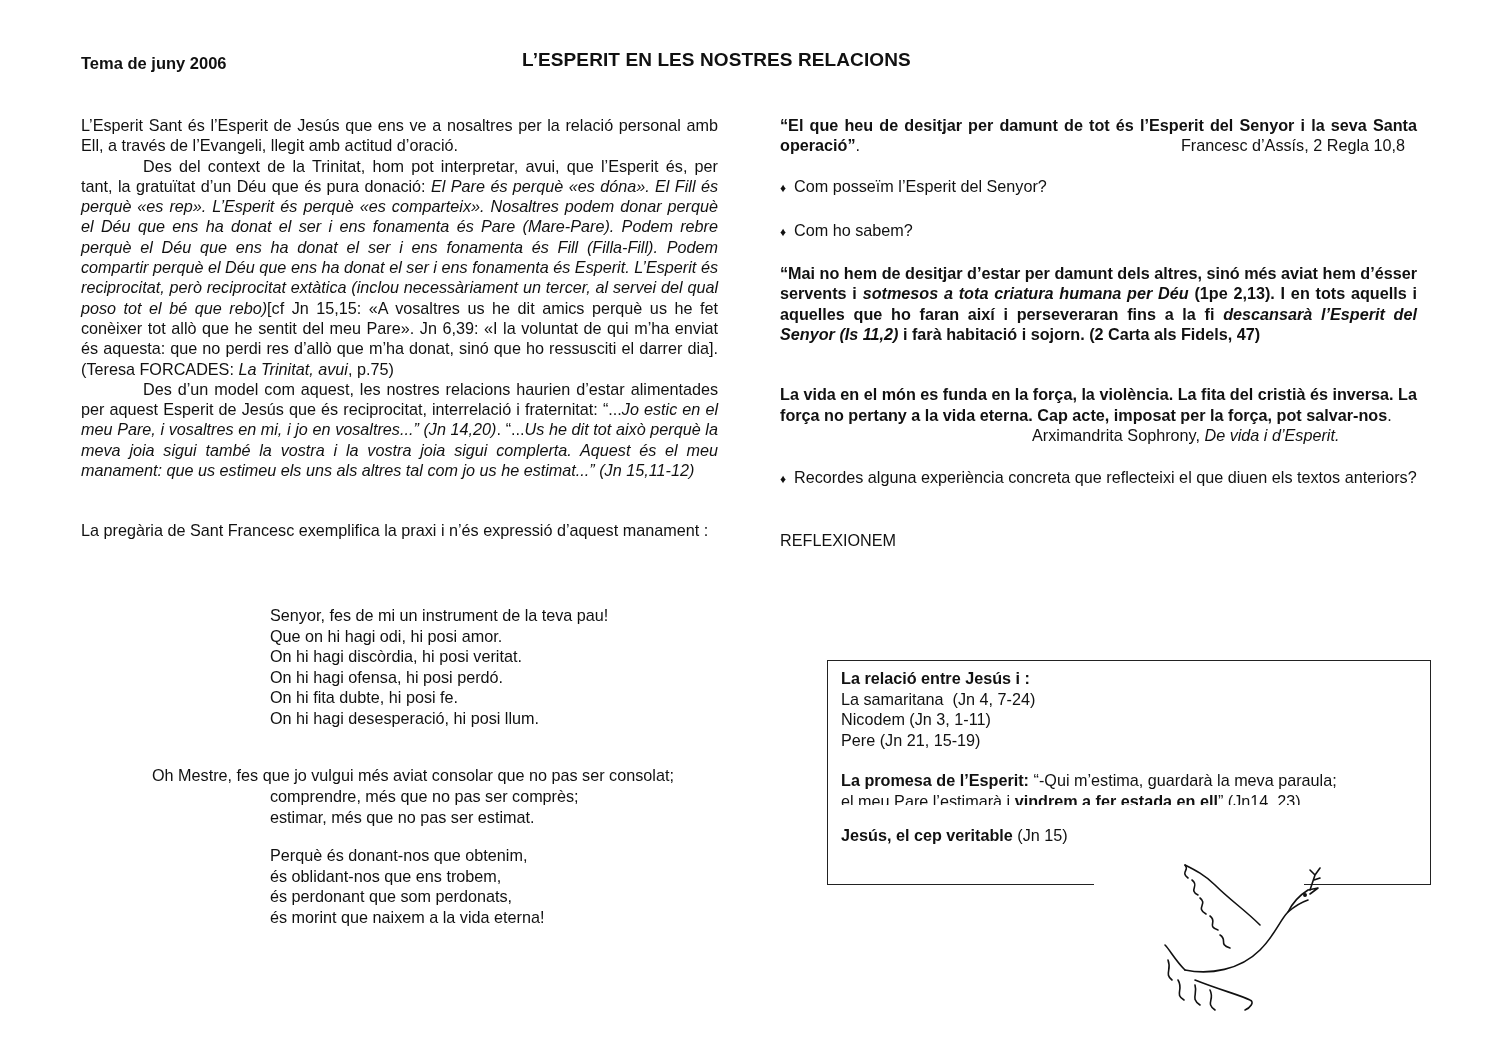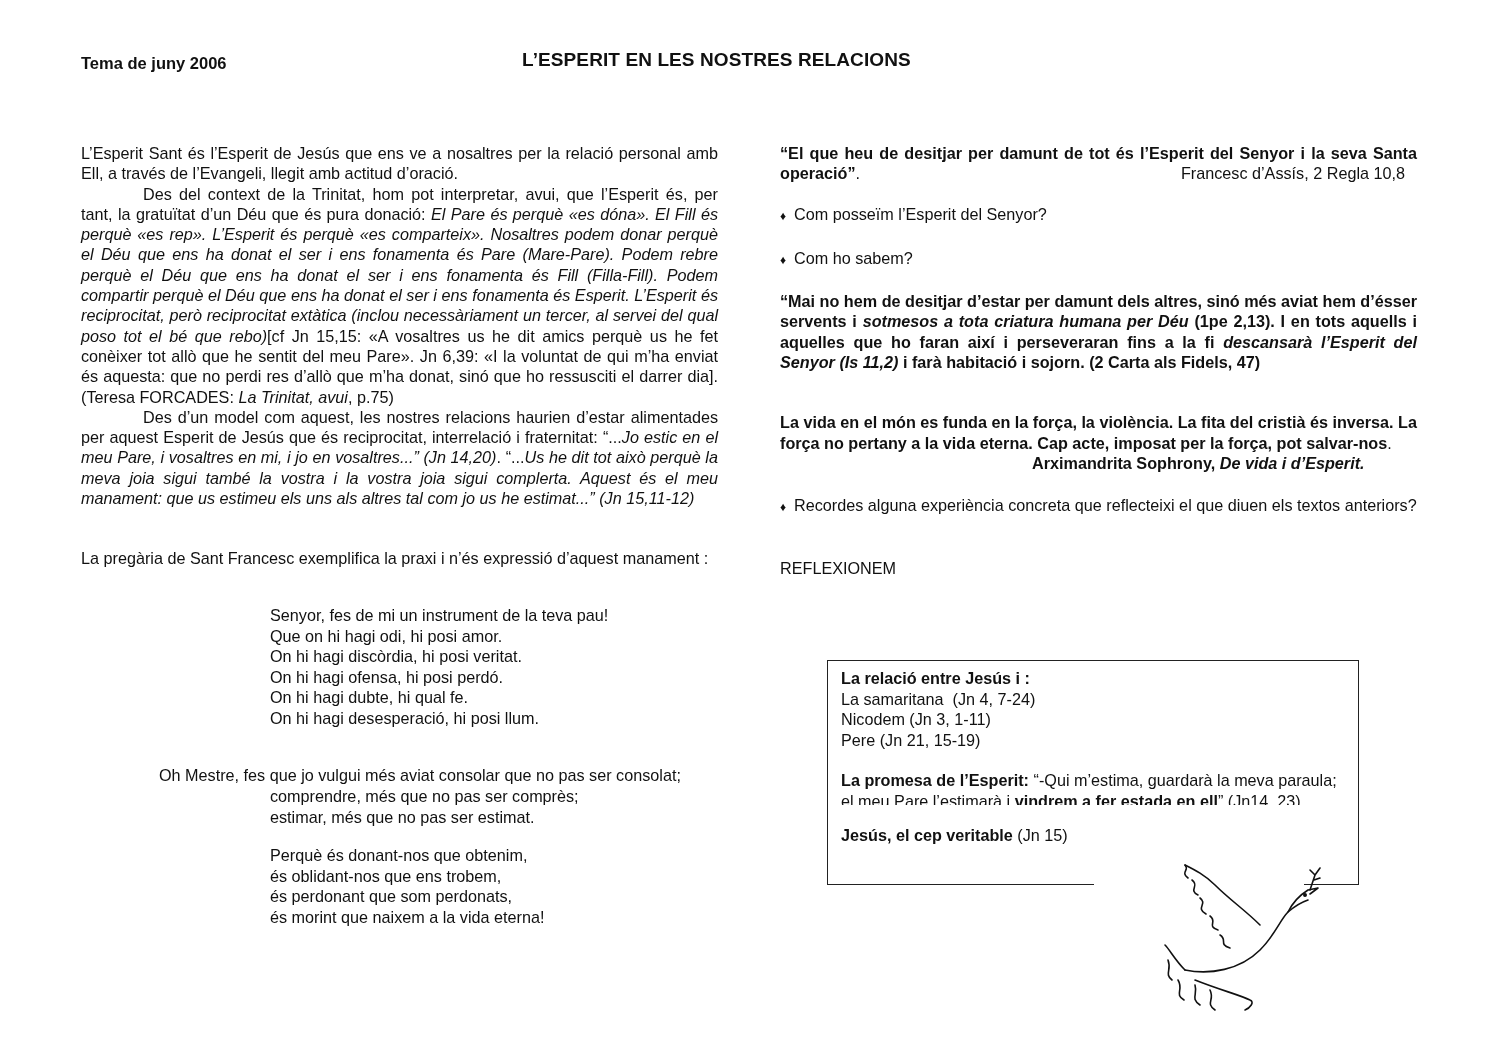--- a/index.html
+++ b/index.html
@@ -1,33 +1,33 @@
 <!DOCTYPE html>
 <html><head>
 <meta charset="utf-8">
 <style>
   * { box-sizing: border-box; margin: 0; padding: 0; }
   html, body { width: 1497px; height: 1058px; background: #ffffff; overflow: hidden; }
   body { position: relative; font-family: "Liberation Sans", sans-serif; color: #111; font-size: 16.2px; line-height: 20.3px; }
   .abs { position: absolute; }
   .header-left { left: 81px; top: 53px; font-size: 16.5px; font-weight: bold; }
   .header-title { left: 522px; top: 50px; font-size: 19px; font-weight: bold; letter-spacing: 0.1px; }
-  .col { position: absolute; width: 637px; text-align: justify; margin-top: 28px; }
+  .col { position: absolute; width: 637px; text-align: justify; }
   .col-left { left: 81px; top: 115px; }
   .col-right { left: 780px; top: 115px; width: 637px; }
   p { margin: 0; }
   .indent { text-indent: 62px; }
   i, .it { font-style: italic; }
   b, .bd { font-weight: bold; }
   .gap-l { height: 40px; }
   .poem { position: absolute; left: 270px; font-size: 16.2px; line-height: 20.6px; text-align: left; }
   .poem-line { white-space: nowrap; }
-  .oh { position: absolute; left: 159px; top: 765px; white-space: nowrap; }
+  .oh { position: absolute; left: 152px; top: 765px; white-space: nowrap; }
   .diamond { display: inline-block; width: 14px; font-size: 12px; }
-  .box { position: absolute; left: 827px; top: 660px; width: 532px; height: 225px; border: 1.5px solid #222; padding: 7px 13px; font-size: 16.2px; line-height: 20.5px; }
+  .box { position: absolute; left: 827px; top: 660px; width: 604px; height: 225px; border: 1.5px solid #222; padding: 7px 13px; font-size: 16.2px; line-height: 20.5px; }
   .box-cover { position: absolute; left: 1094px; top: 848px; width: 210px; height: 40px; background: #fff; }
   .dove { position: absolute; left: 1150px; top: 850px; width: 180px; height: 165px; }
   .right-small-gap { height: 20px; }
 </style>
 </head>
 <body>
 
 <div class="abs header-left">Tema de juny 2006</div>
 <div class="abs header-title">L’ESPERIT EN LES NOSTRES RELACIONS</div>
 
@@ -37,21 +37,21 @@
   <p class="indent"><span>Des d’un model com aquest, les nostres relacions haurien d’estar alimentades per aquest Esperit de Jesús que és reciprocitat, interrelació i fraternitat: “...</span><i>Jo estic en el meu Pare, i vosaltres en mi, i jo en vosaltres...” (Jn 14,20)</i><span>. “...</span><i>Us he dit tot això perquè la meva joia sigui també la vostra i la vostra joia sigui complerta. Aquest és el meu manament: que us estimeu els uns als altres tal com jo us he estimat...” (Jn 15,11-12)</i></p>
   <div class="gap-l"></div>
   <p>La pregària de Sant Francesc exemplifica la praxi i n’és expressió d’aquest manament :</p>
 </div>
 
 <div class="poem" style="top:605px;">
   <div class="poem-line">Senyor, fes de mi un instrument de la teva pau!</div>
   <div class="poem-line">Que on hi hagi odi, hi posi amor.</div>
   <div class="poem-line">On hi hagi discòrdia, hi posi veritat.</div>
   <div class="poem-line">On hi hagi ofensa, hi posi perdó.</div>
-  <div class="poem-line">On hi hagi dubte, hi qual fe.</div>
+  <div class="poem-line">On hi fita dubte, hi posi fe.</div>
   <div class="poem-line">On hi hagi desesperació, hi posi llum.</div>
 </div>
 
 <div class="oh">Oh Mestre, fes que jo vulgui més aviat consolar que no pas ser consolat;</div>
 <div class="poem" style="top:786px;">
   <div class="poem-line">comprendre, més que no pas ser comprès;</div>
   <div class="poem-line">estimar, més que no pas ser estimat.</div>
 </div>
 
 <div class="poem" style="top:845px;">
@@ -64,21 +64,21 @@
 <div class="col col-right">
   <p><b>“El que heu de desitjar per damunt de tot és l’Esperit del Senyor i la seva Santa operació”</b><span>.</span><span style="float:right; margin-right:12px;">Francesc d’Assís, 2 Regla 10,8</span></p>
   <div class="right-small-gap"></div>
   <p><span class="diamond">♦</span><span>Com posseïm l’Esperit del Senyor?</span></p>
   <div class="right-small-gap" style="height:22px"></div>
   <p><span class="diamond">♦</span><span>Com ho sabem?</span></p>
   <div class="right-small-gap" style="height:21px"></div>
   <p class="bd"><span>“Mai no hem de desitjar d’estar per damunt dels altres, sinó més aviat hem d’ésser servents i </span><i>sotmesos a tota criatura humana per Déu</i><span> (1pe 2,13). I en tots aquells i aquelles que ho faran així i perseveraran fins a la fi </span><i>descansarà l’Esperit del Senyor (Is 11,2)</i><span> i farà habitació i sojorn. (2 Carta als Fidels, 47)</span></p>
   <div style="height:40px"></div>
   <p><b>La vida en el món es funda en la força, la violència. La fita del cristià és inversa. La força no pertany a la vida eterna. Cap acte, imposat per la força, pot salvar-nos</b><span>.</span></p>
-  <p style="padding-left:252px;font-weight:bold;"><span>Arximandrita Sophrony, </span><i>De vida i d’Esperit.</i></p>
+  <p style="padding-left:252px;"><span>Arximandrita Sophrony, </span><i>De vida i d’Esperit.</i></p>
   <div style="height:22px"></div>
   <p><span class="diamond">♦</span><span>Recordes alguna experiència concreta que reflecteixi el que diuen els textos anteriors?</span></p>
   <div style="height:40px"></div>
   <p>REFLEXIONEM</p>
 </div>
 
 <div class="box">
   <div class="bd">La relació entre Jesús i :</div>
   <div style="white-space:pre">La samaritana  (Jn 4, 7-24)</div>
   <div>Nicodem (Jn 3, 1-11)</div>

